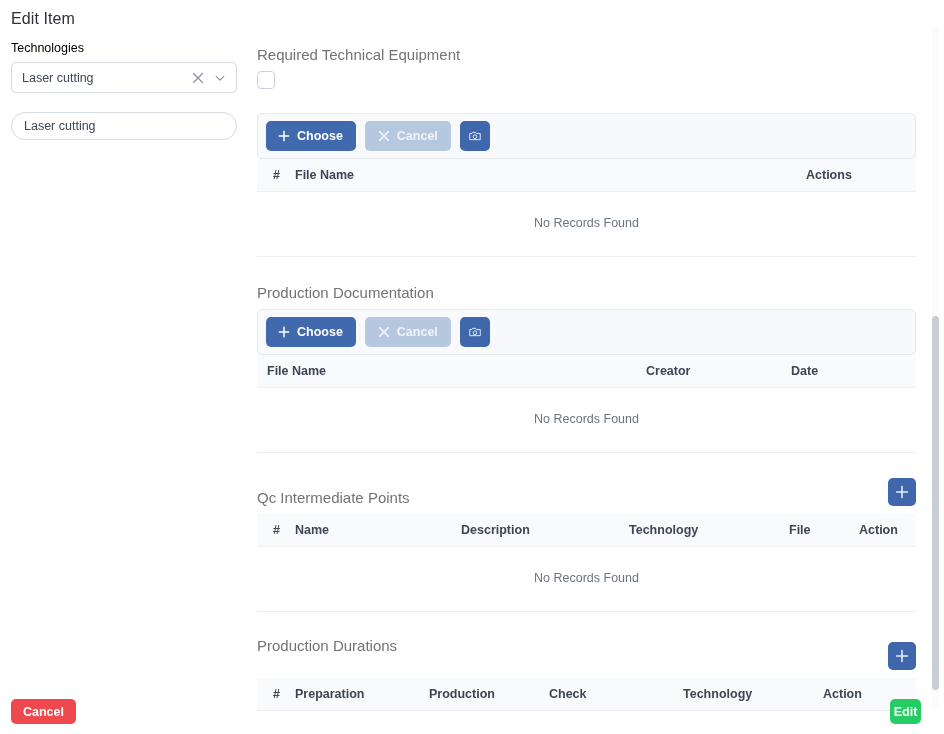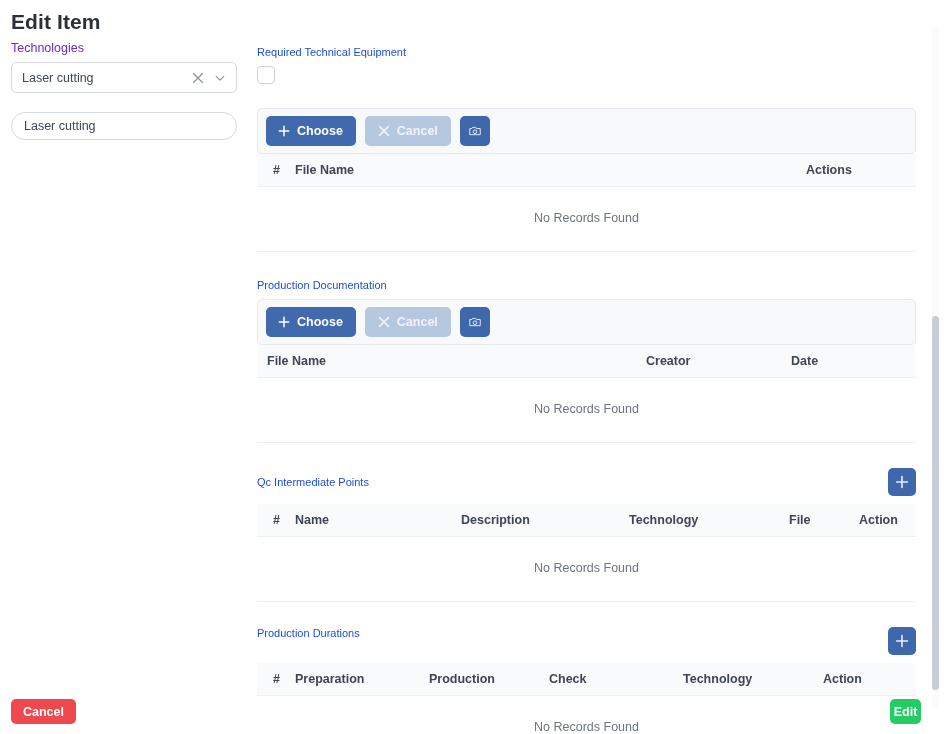--- a/index.html
+++ b/index.html
@@ -10,28 +10,28 @@
     font-family: "Liberation Sans", sans-serif;
     color: #2f3640;
     overflow: hidden;
   }
 
   #page { position: relative; width: 944px; height: 734px; background:#fff; }
 
   
   .page-title {
     position: absolute; left: 11px; top: 10px;
-    font-size: 21px; font-weight: 700; color: #2c3038;
+    font-size: 16px; font-weight: 400; color: #2c3038;
     letter-spacing: .1px;
   }
 
   
   .left-col { position: absolute; left: 11px; top: 41px; width: 226px; }
   .field-label {
-    font-size: 12.5px; color: #6d28d9; margin-bottom: 7px; font-weight: 400;
+    font-size: 12.5px; color: #000000; margin-bottom: 7px; font-weight: 400;
   }
   .select-box {
     position: relative; height: 31px; width: 226px;
     border: 1px solid #d6dae1; border-radius: 5px; background:#fff;
     display: flex; align-items: center; padding: 0 10px;
   }
   .select-value { font-size: 12.5px; color: #3f4654; flex: 1; }
   .sel-icons { display:flex; align-items:center; gap:10px; color:#8b919c; }
   .sel-icons svg { display:block; }
   .pill-input {
@@ -40,24 +40,24 @@
     border: 1px solid #d6dae1; border-radius: 14px; background:#fff;
     display:flex; align-items:center; padding: 0 12px;
     font-size: 12.5px; color:#3f4654;
   }
   .gap-label { margin-top: 18px; }
 
   
   .main-col { position: absolute; left: 257px; top: 46px; width: 659px; }
 
   .sec-label {
-    font-size: 11px; color: #1d4ed8; margin-bottom: 8px;
+    font-size: 15px; color: #737373; margin-bottom: 8px;
   }
   .sec-head {
-    display:flex; align-items:center; justify-content: space-between;
+    display:flex; align-items:flex-end; justify-content: space-between;
     margin-bottom: 8px;
   }
 
   .checkbox {
     width: 18px; height: 18px; border: 1px solid #ccd2dc;
     border-radius: 4px; background:#fff;
   }
 
   
   .uploader {

